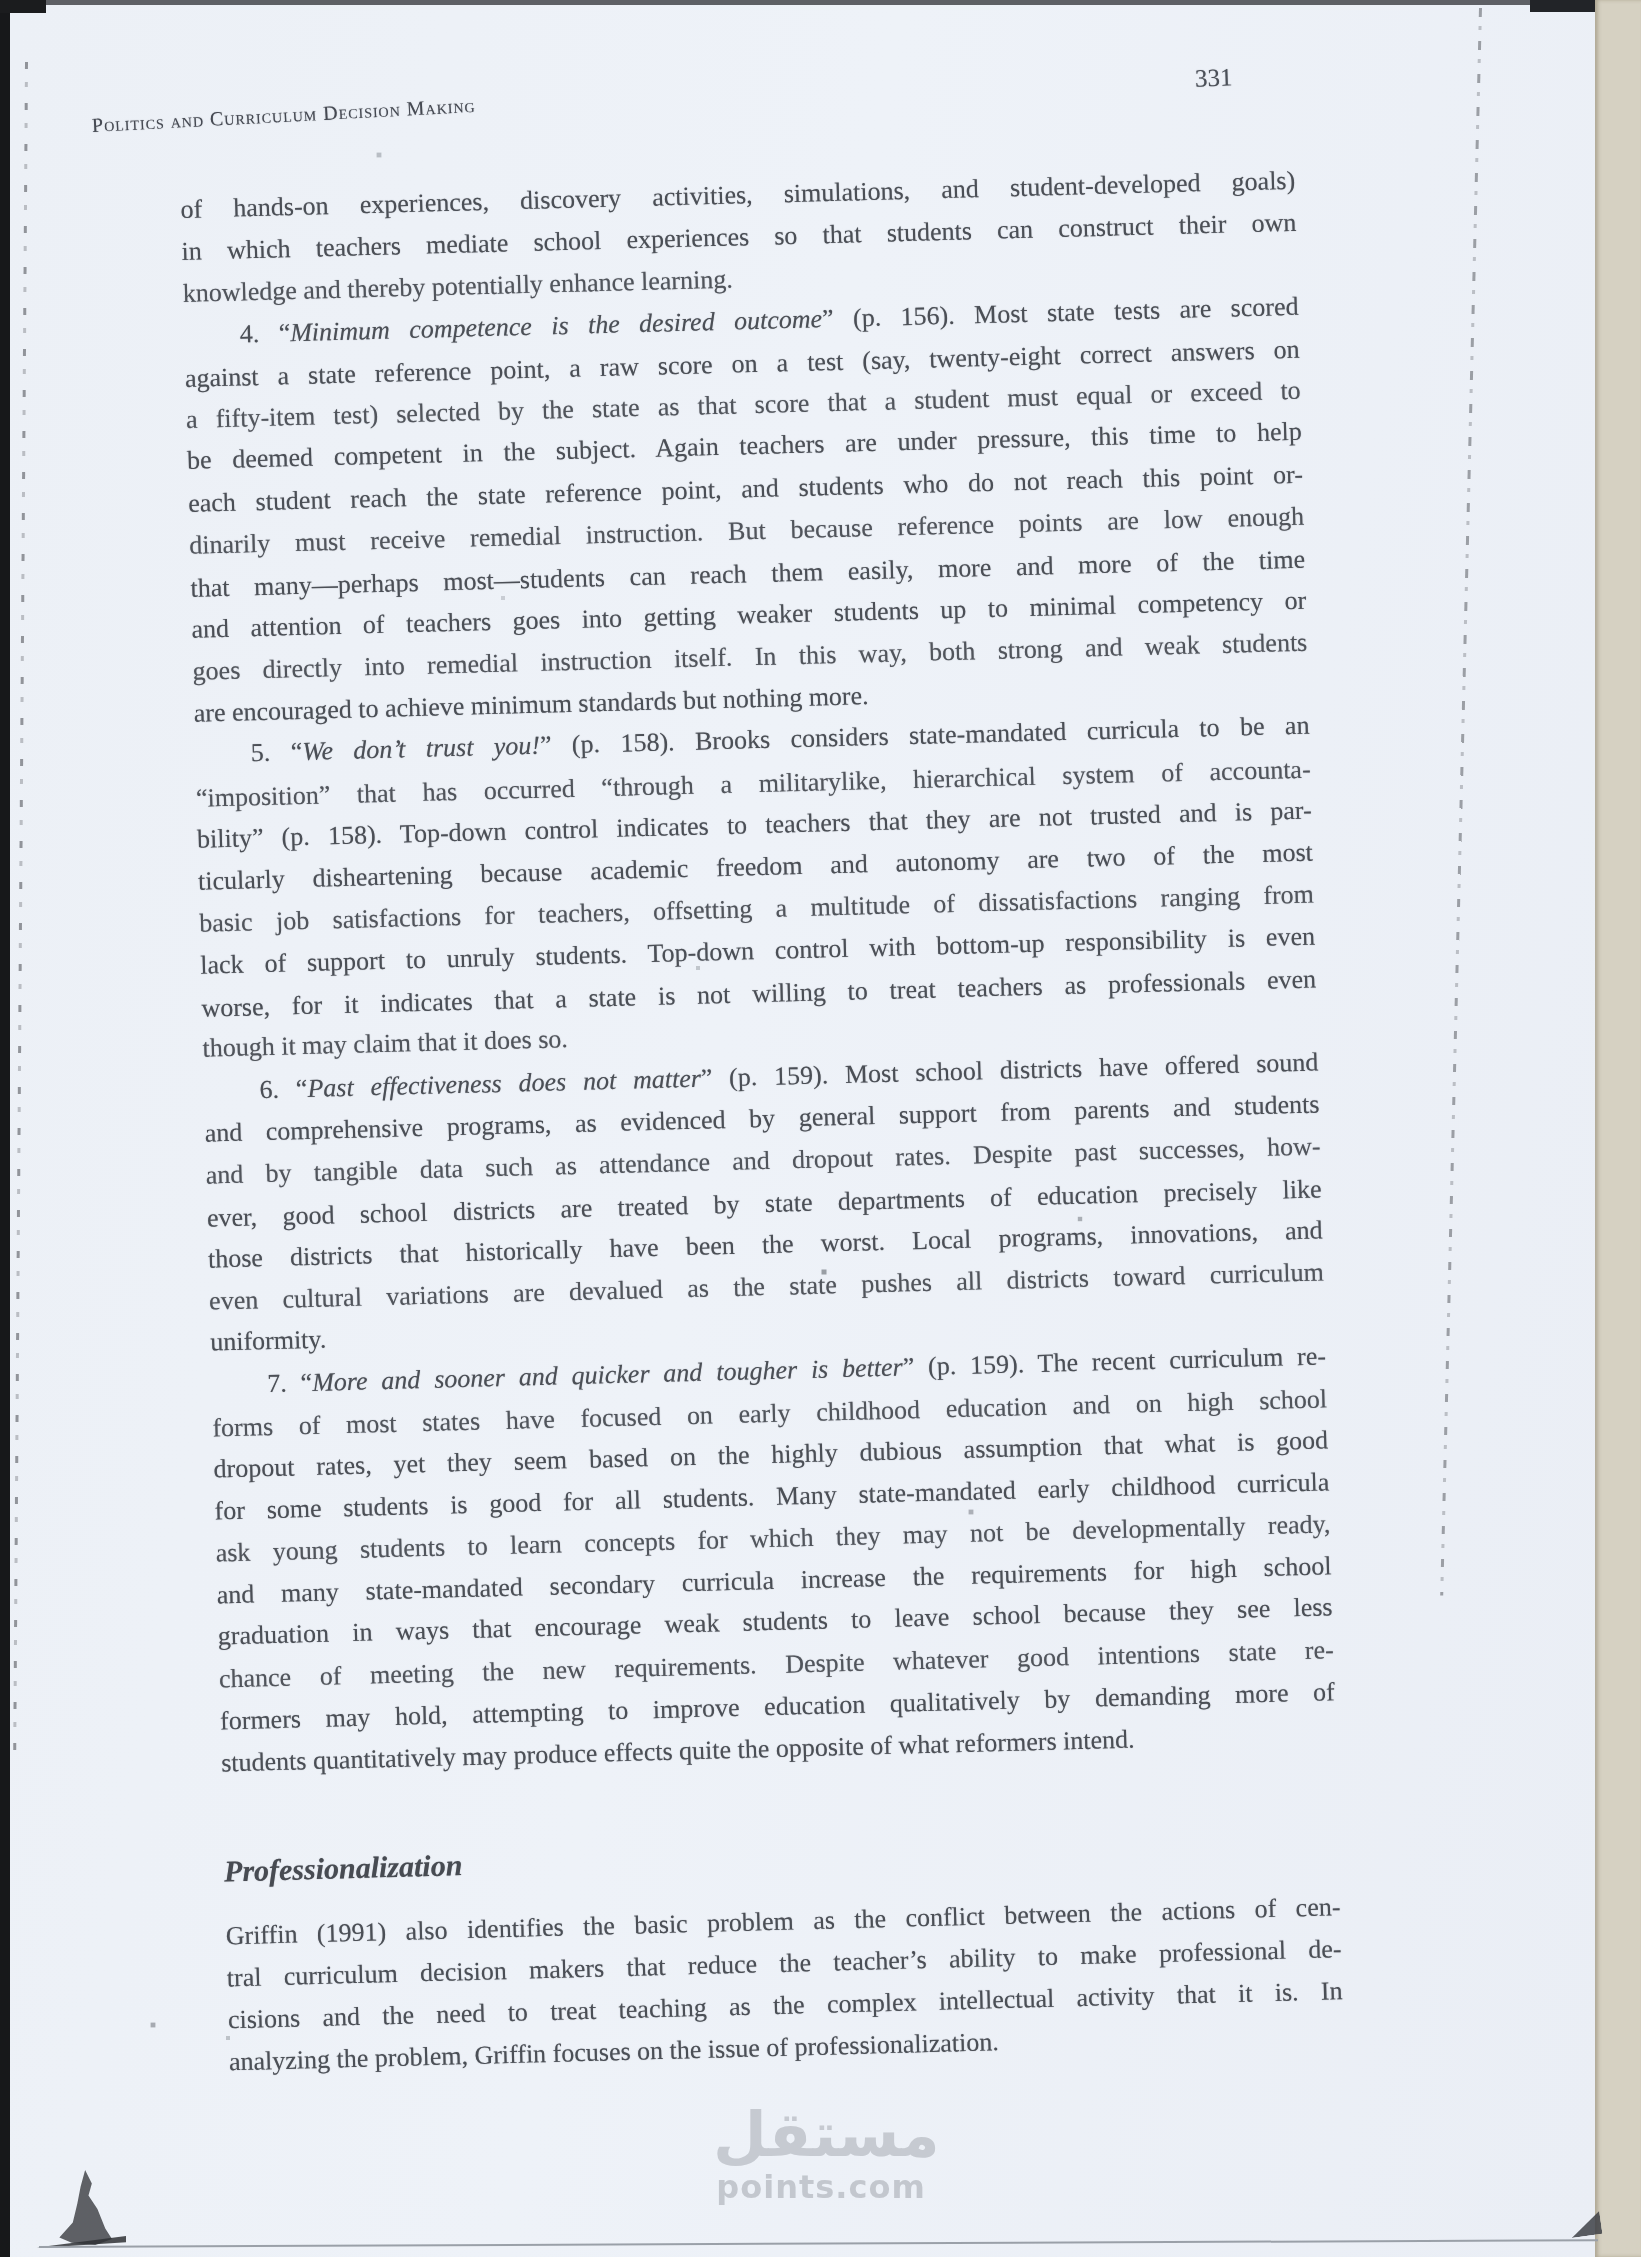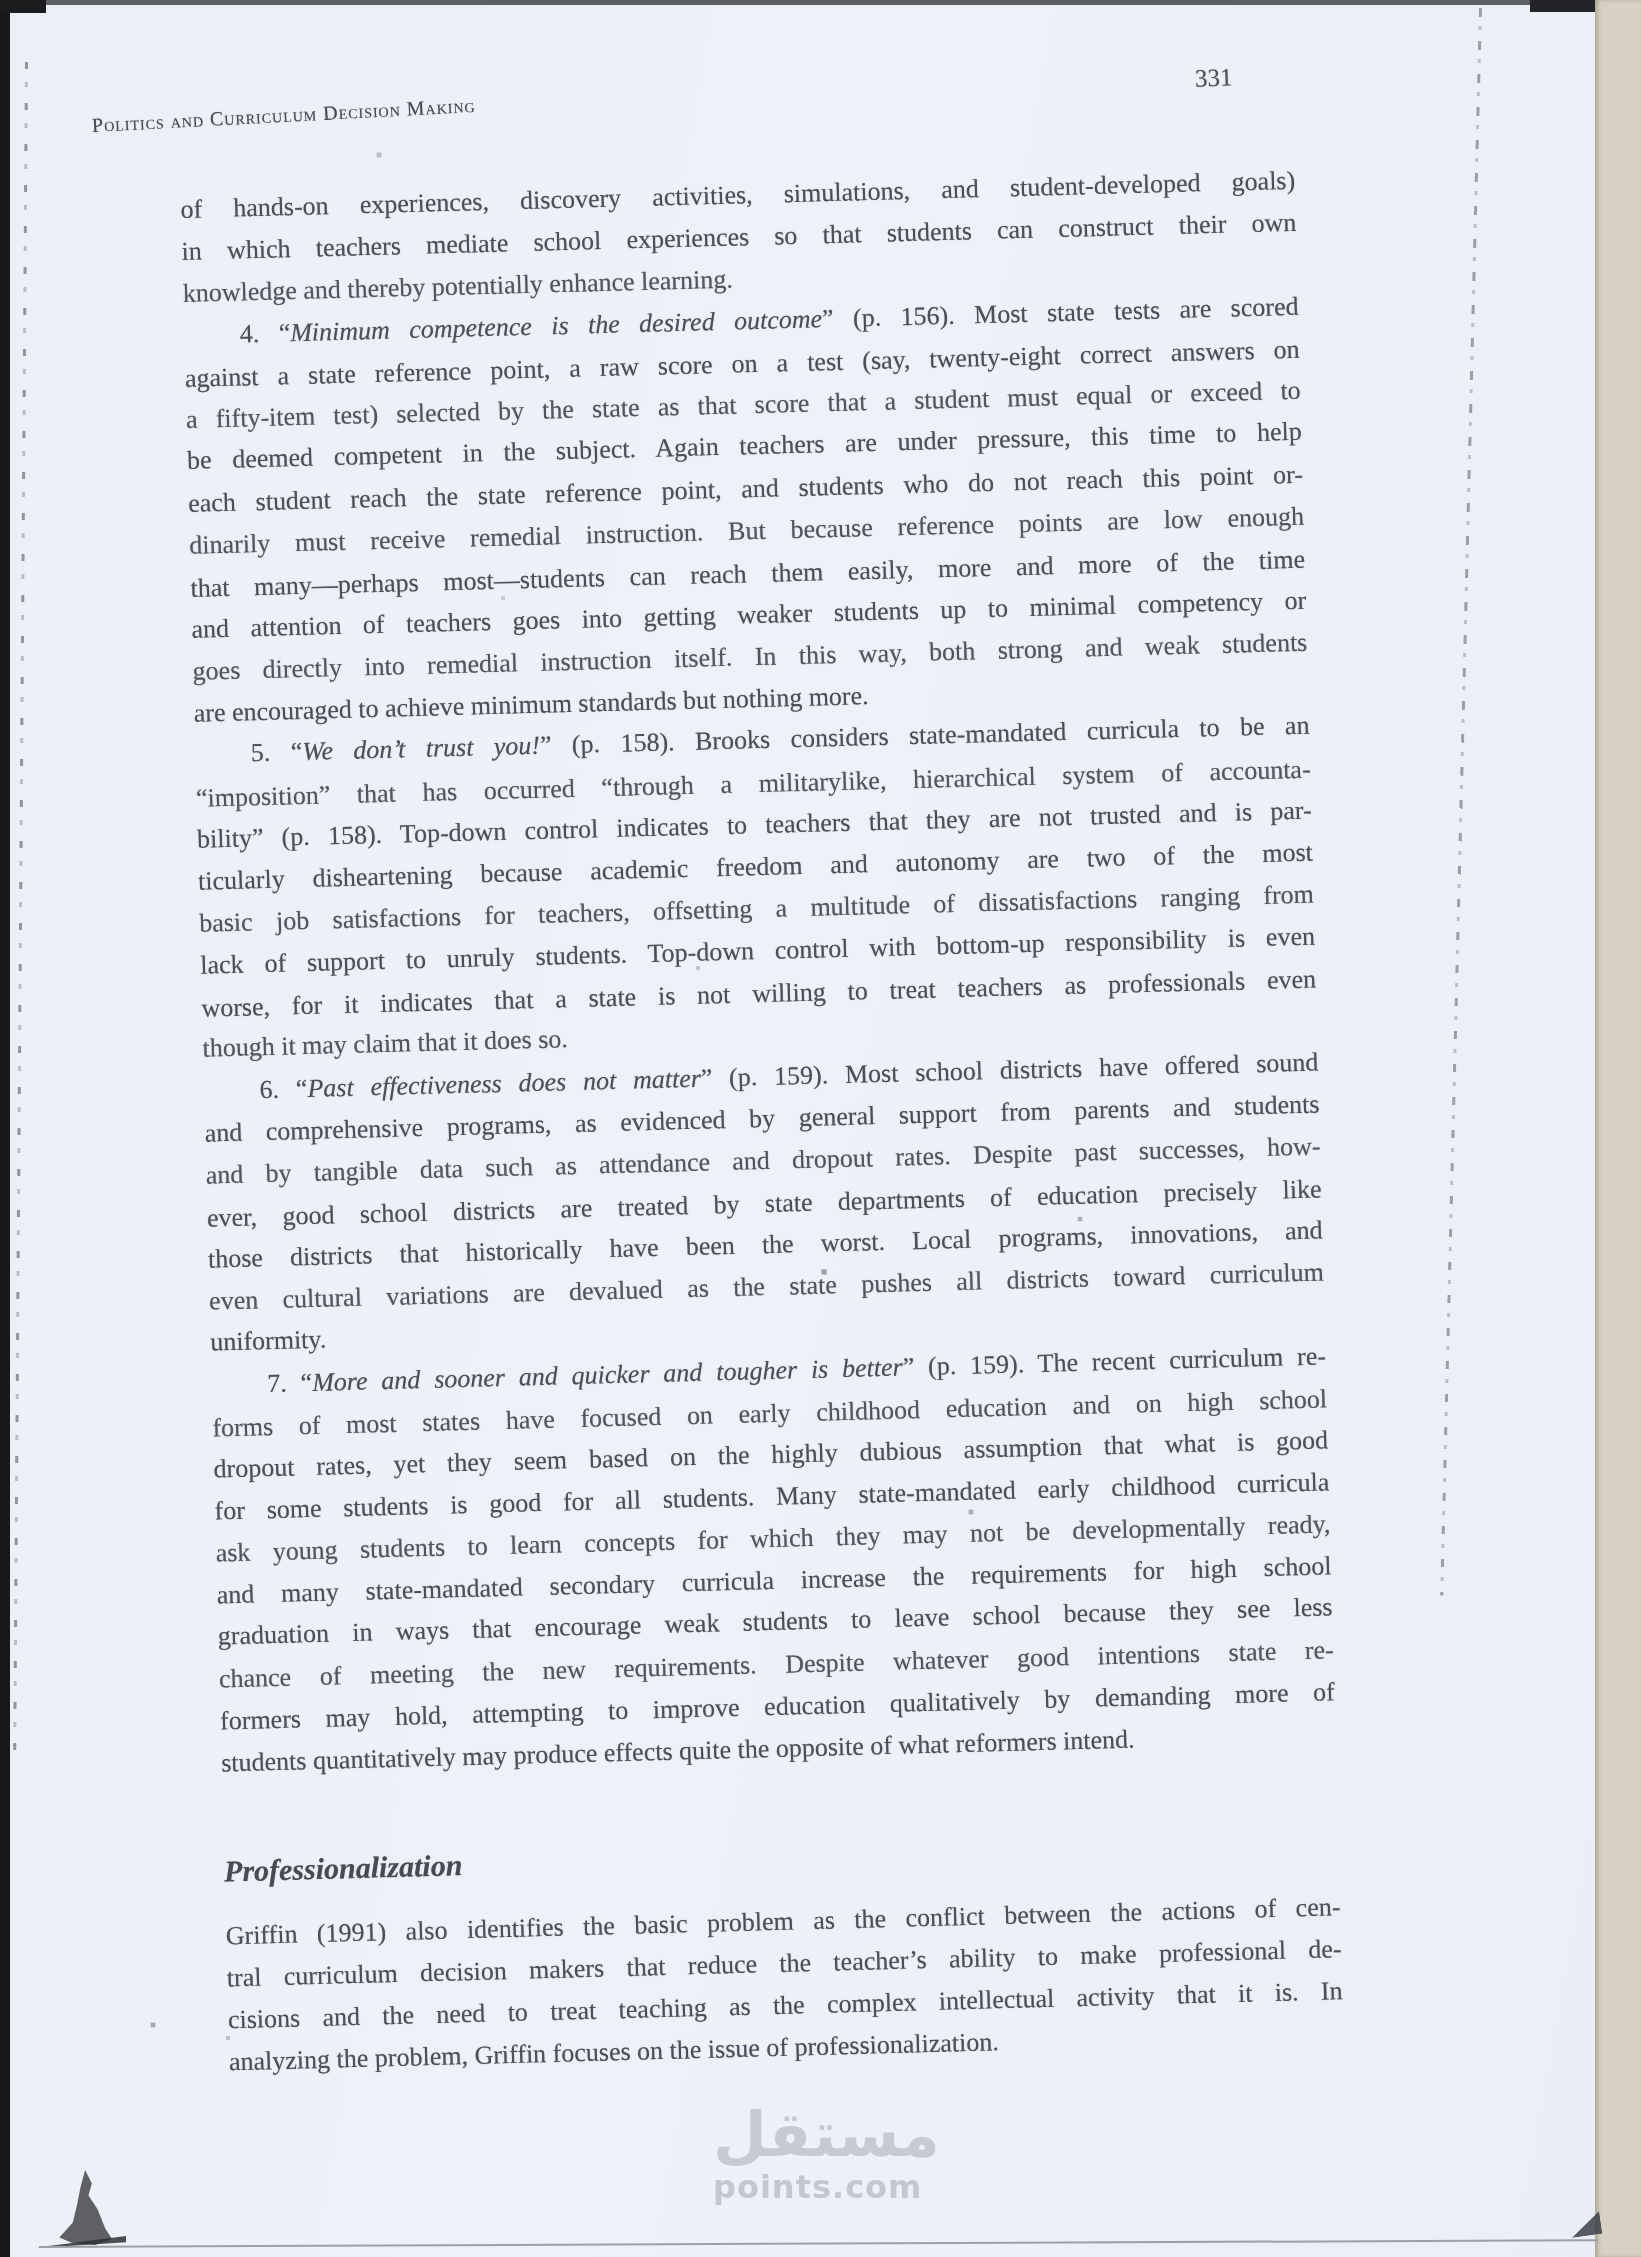--- a/index.html
+++ b/index.html
@@ -87,21 +87,21 @@
   .section-heading{
     margin-top:66px;margin-bottom:23px;
     font-style:italic;font-weight:600;font-size:30px;line-height:42px;color:#474b52;
   }
   .sec-line{
     text-align:justify;text-align-last:justify;height:42px;line-height:42px;white-space:nowrap;
   }
   .sec-line.endp{text-align-last:left;}
   
   .watermark{
-    position:absolute;left:713px;top:2101px;width:216px;text-align:left;
+    position:absolute;left:713px;top:2101px;width:216px;text-align:center;
     font-family:"DejaVu Sans","Liberation Sans",sans-serif;color:#c6cad1;
   }
   .watermark .ar{font-size:62px;font-weight:bold;line-height:68px;}
   .watermark .site{font-size:32px;font-weight:bold;letter-spacing:1px;line-height:37px;color:#c3c7ce;}
 </style>
 </head>
 <body>
 
 <div class="paper"></div>
 

